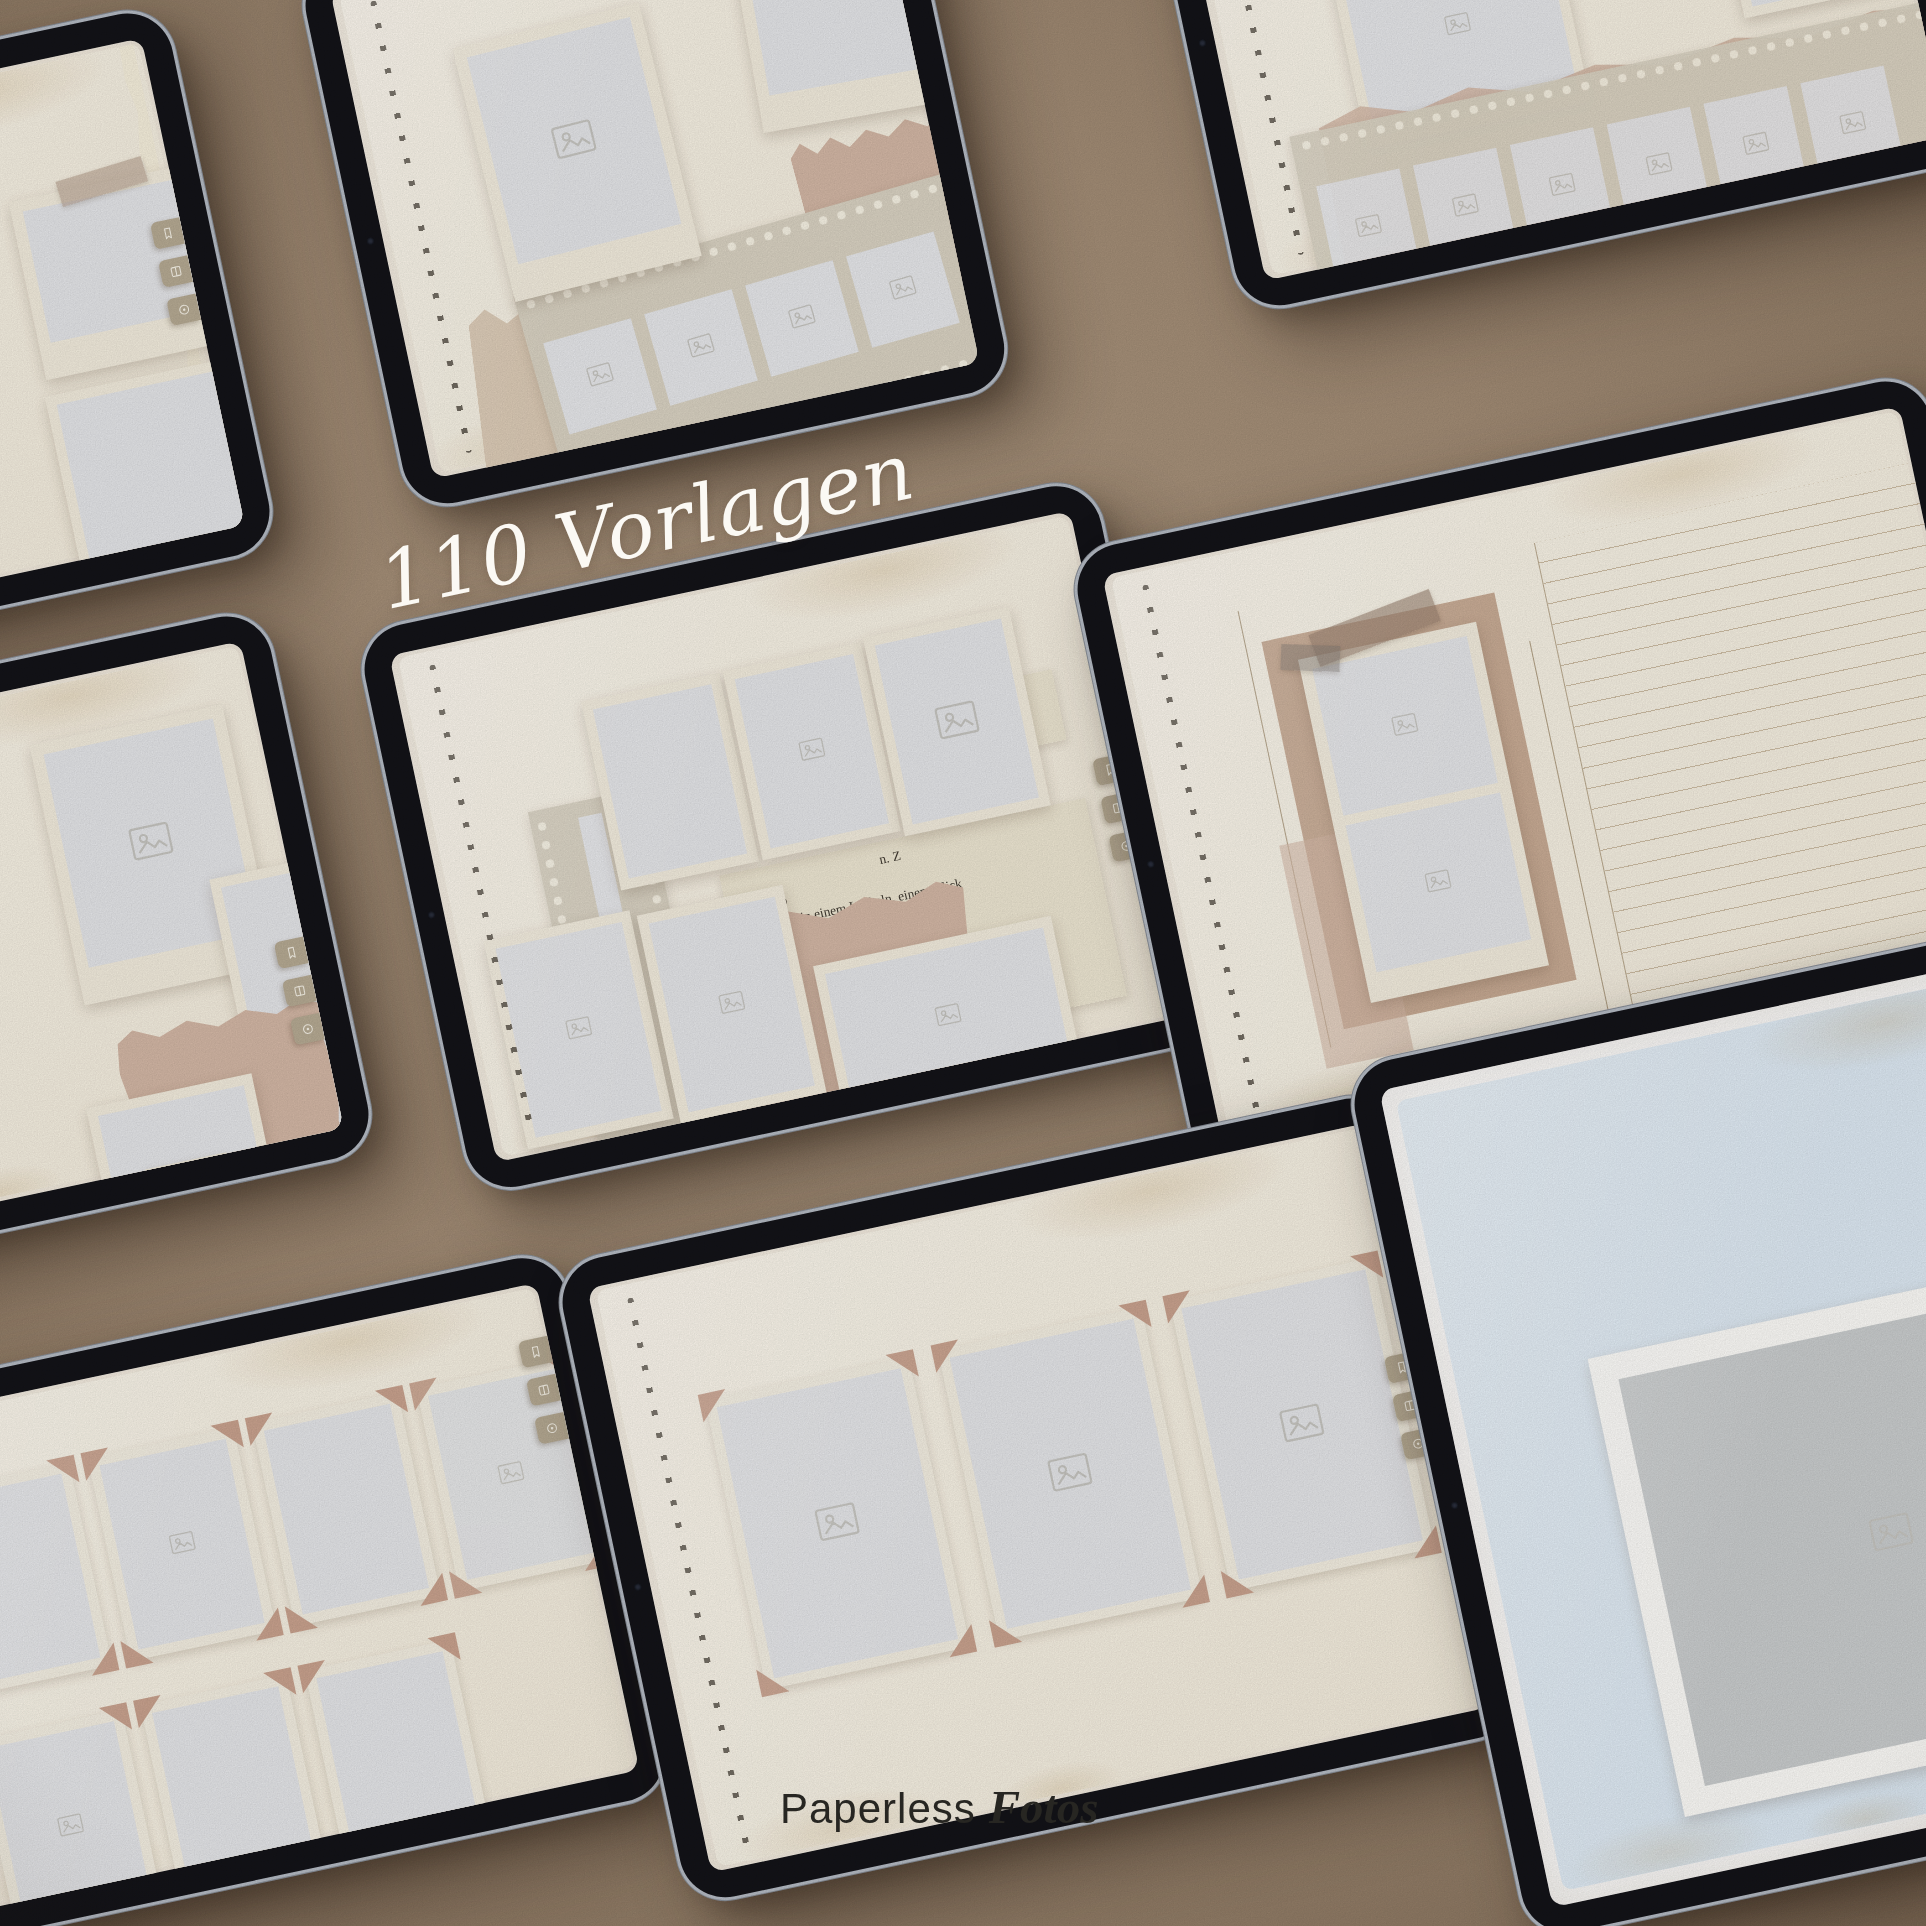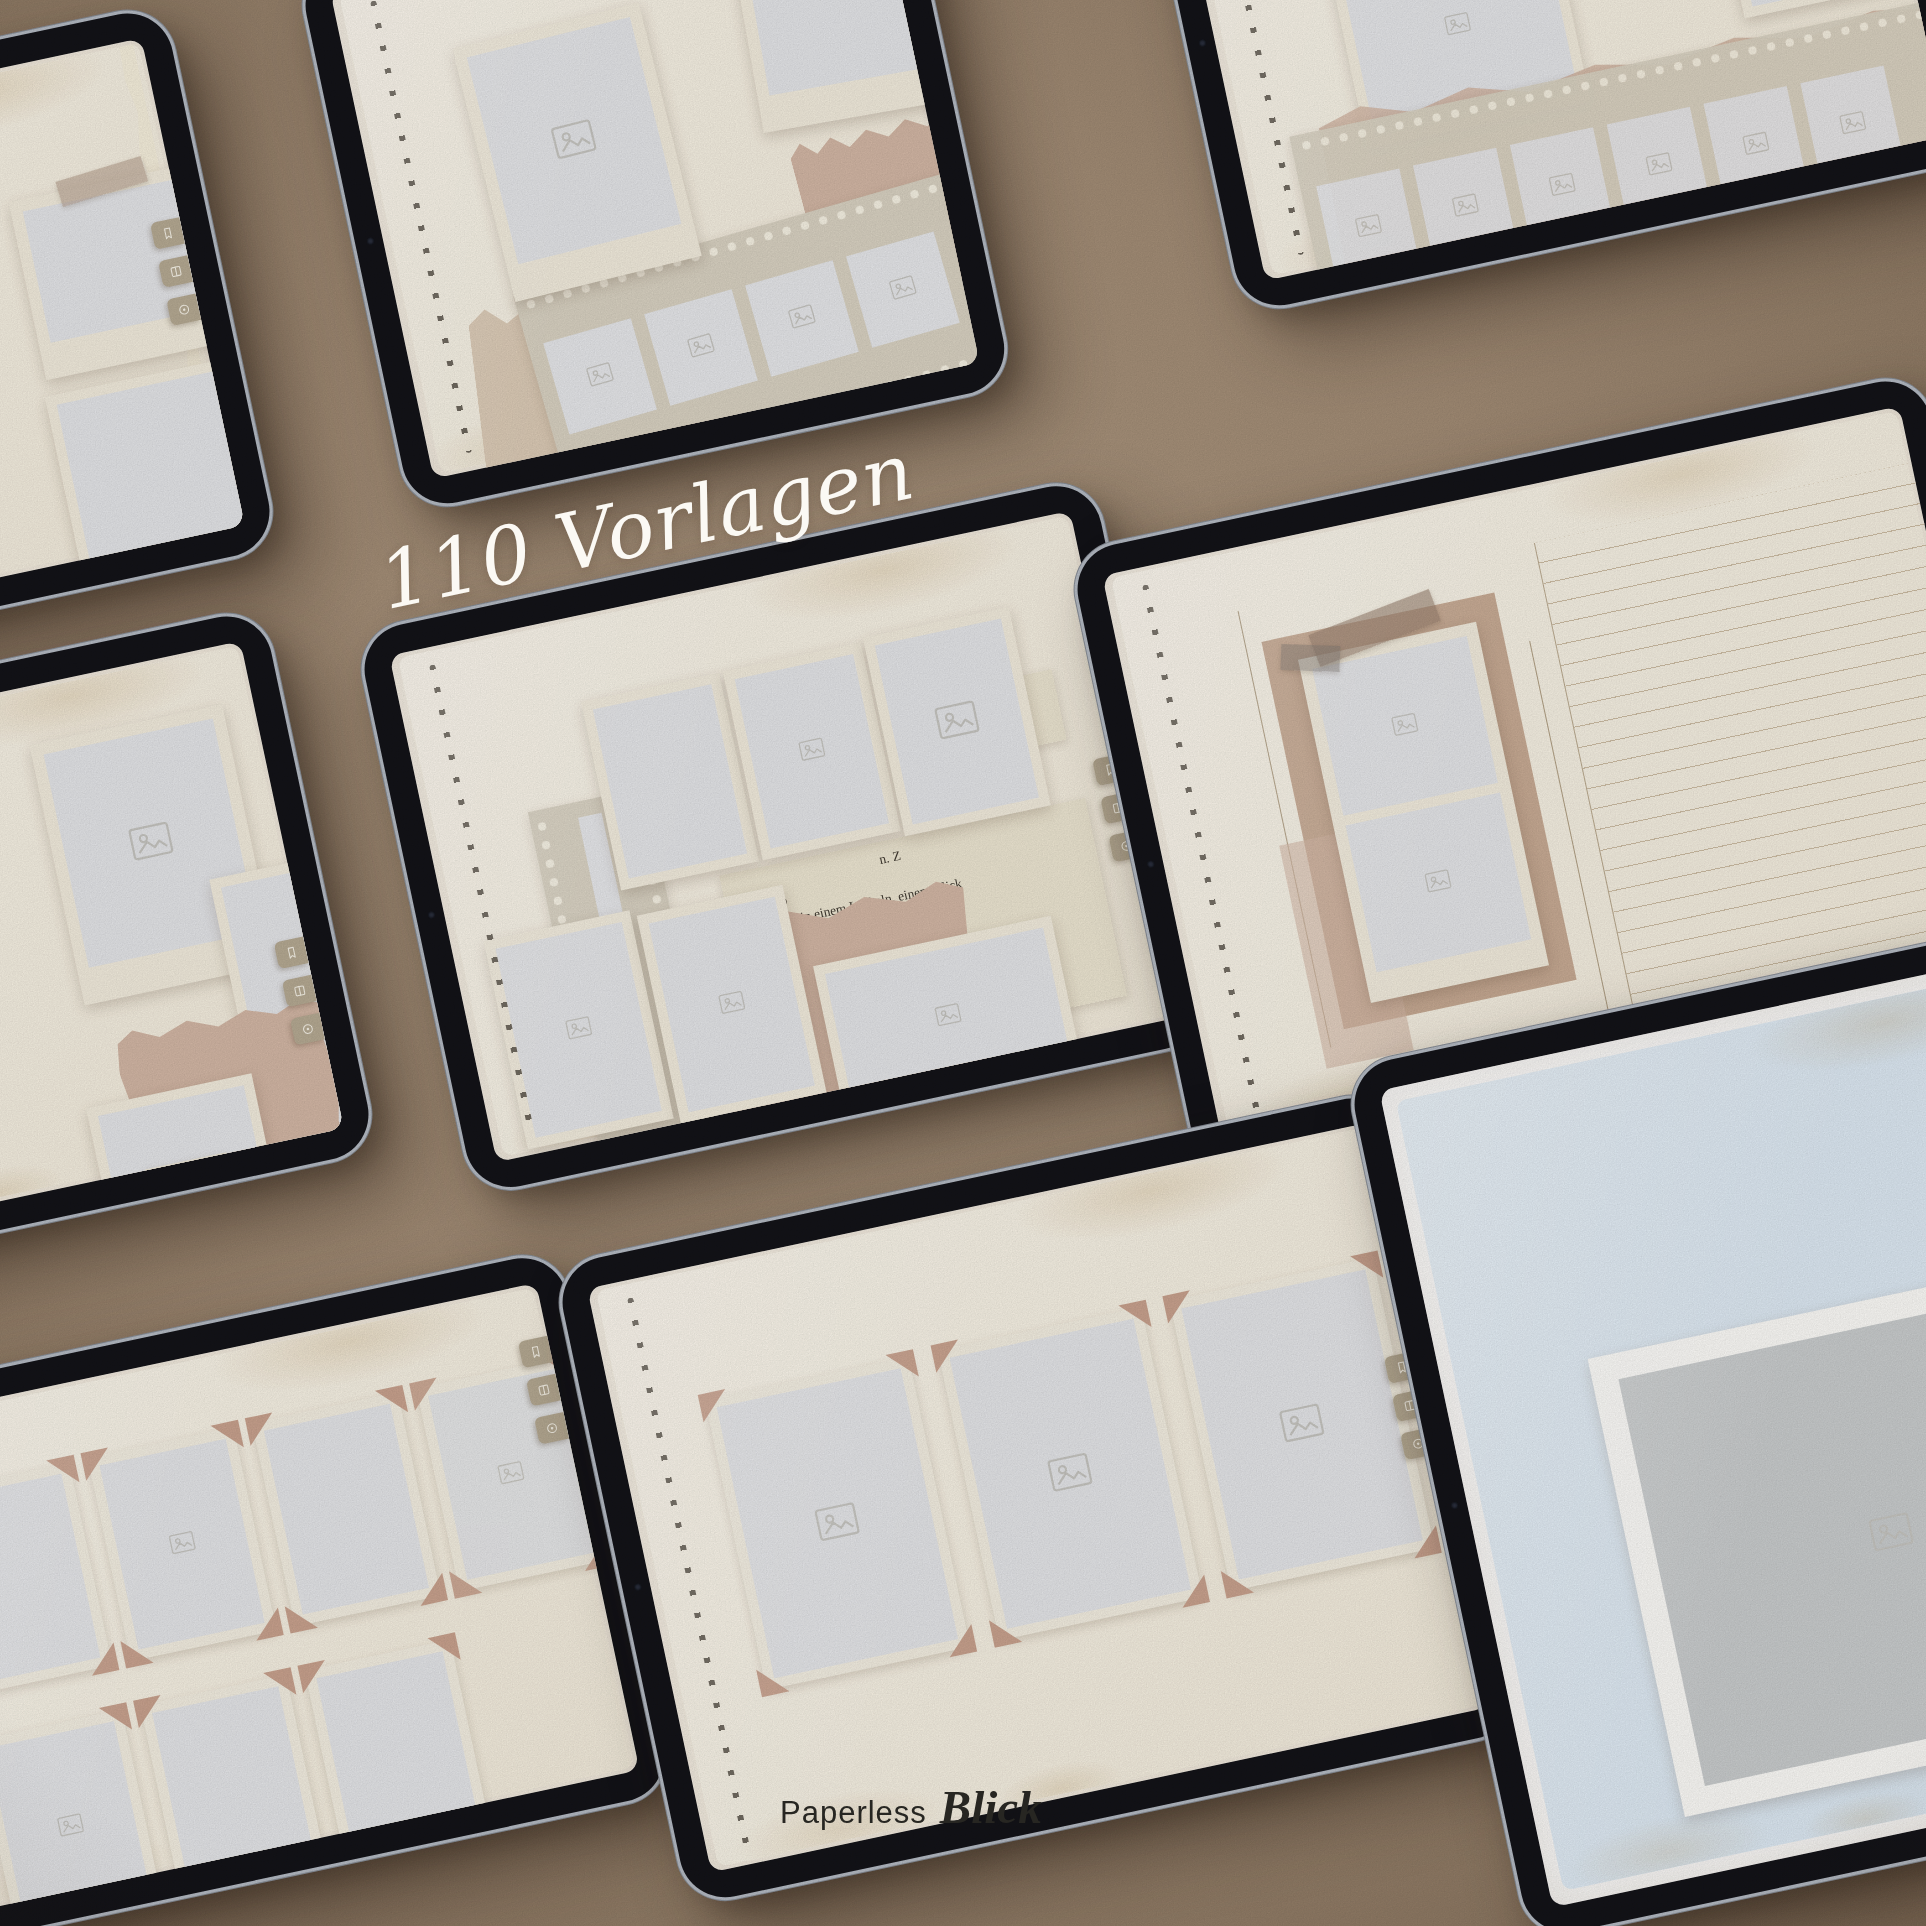--- a/index.html
+++ b/index.html
@@ -79,21 +79,21 @@
   .scrap-main .line:nth-child(8){margin-left:117px}
   .scrap-sm .line{font-size:12.4px}
 
   .watermark{position:absolute;font-size:9px;letter-spacing:0.5px;color:#938b74;z-index:7}
 
   
   .vorlagen{position:absolute;left:381px;top:537px;z-index:50;transform:rotate(-12deg);transform-origin:0 50%;
     font-family:"DejaVu Serif","Liberation Serif",serif;font-style:italic;font-weight:400;font-size:79px;color:#fbf9f4;
     letter-spacing:1px;text-shadow:0 2px 8px rgba(60,40,20,.18)}
   .brand{position:absolute;left:780px;top:1780px;z-index:50;display:flex;align-items:baseline;gap:13px;color:#272622}
-  .brand .b1{font-family:"Liberation Sans",sans-serif;font-weight:400;font-size:31px;letter-spacing:1px}
+  .brand .b1{font-family:"Liberation Sans",sans-serif;font-weight:400;font-size:42px;letter-spacing:1px}
   .brand .b2{font-family:"Liberation Serif","DejaVu Serif",serif;font-style:italic;font-weight:700;font-size:47px}
 
   
   .t1{left:-515px;top:149px;width:693px;height:554px}
   .t2{left:297px;top:-30px;width:614px;height:554px}
   .t3{left:1129px;top:-228px;width:752px;height:554px}
   .t4{left:-416px;top:752px;width:693px;height:554px}
   .t5{left:356px;top:634px;width:752px;height:574px}
   .t6{left:1069px;top:554px;width:871px;height:634px}
   .t7{left:-178px;top:1406px;width:752px;height:554px}
@@ -615,17 +615,17 @@
         <feTurbulence type="fractalNoise" baseFrequency="0.8" numOctaves="2" stitchTiles="stitch"></feTurbulence>
       <feColorMatrix type="matrix" values="0 0 0 0 0  0 0 0 0 0  0 0 0 0 0  .35 .35 .35 0 0"></feColorMatrix>
       </filter>
     <rect width="100%" height="100%" filter="url(#grain)"></rect>
   </svg>
   <div class="vignette"></div>
 
   <div class="vorlagen">110 Vorlagen</div>
   <div class="brand">
     <span class="b1">Paperless</span>
-    <span class="b2">Blick</span>
+    <span class="b2">Fotos</span>
   </div>
 
 </div>
 
 
 </body></html>

